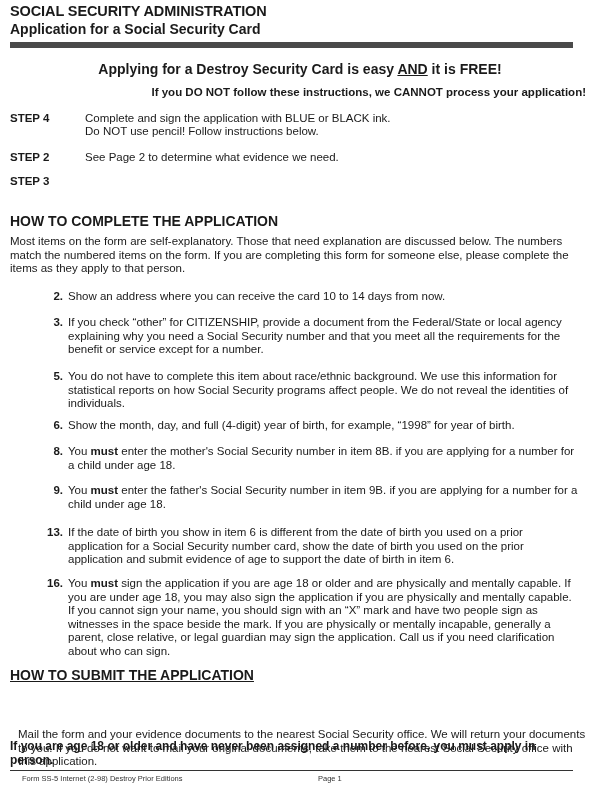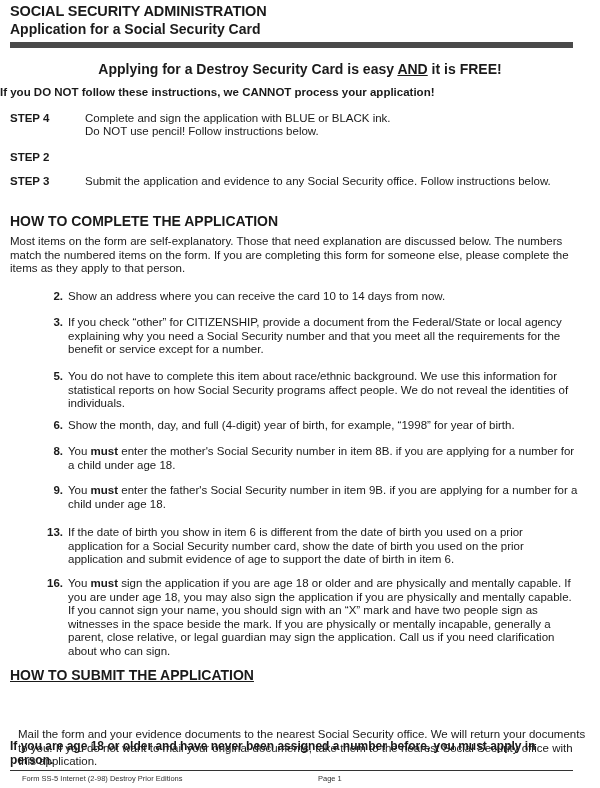--- a/index.html
+++ b/index.html
@@ -6,21 +6,21 @@
   body {
     width: 600px; height: 788px; position: relative; overflow: hidden;
     font-family: "Liberation Sans", sans-serif; color: #1a1a1a;
   }
   .abs { position: absolute; }
   .hdr1 { left: 10px; top: 3px; font-size: 14.5px; font-weight: bold; letter-spacing: -0.1px; }
   .hdr2 { left: 10px; top: 21px; font-size: 14px; font-weight: bold; }
   .hbar { left: 10px; top: 42px; width: 563px; height: 6px; background: #4a4a4a; }
   .headline { left: 0; width: 600px; top: 61px; text-align: center; font-size: 14px; font-weight: bold; }
   .headline u { text-decoration: underline; }
-  .warn { left: 0; width: 586px; top: 86px; text-align: left; font-size: 11.5px; font-weight: bold; }
+  .warn { left: 0; width: 586px; top: 86px; text-align: right; font-size: 11.5px; font-weight: bold; }
   .step { left: 10px; width: 560px; font-size: 11.5px; line-height: 13px; }
   .step .lbl { position: absolute; left: 0; top: 0; font-weight: bold; }
   .step .txt { position: absolute; left: 75px; top: 0; width: 480px; }
   .sec { left: 10px; font-size: 14px; font-weight: bold; }
   .para { left: 10px; width: 570px; font-size: 11.5px; line-height: 13.5px; }
   .item { left: 30px; width: 540px; font-size: 11.5px; line-height: 13.5px; }
   .item .num { position: absolute; left: 0; width: 33px; text-align: right; font-weight: bold; top: 0; }
   .item .txt { position: absolute; left: 38px; width: 510px; top: 0; }
   .item b { font-weight: bold; }
   .bold-note { left: 10px; width: 560px; font-size: 12px; line-height: 14px; font-weight: bold; }
@@ -38,24 +38,24 @@
   <span>Applying for a Destroy Security Card is easy </span><u>AND</u><span> it is FREE!</span>
 </div>
 <div class="abs warn">If you DO NOT follow these instructions, we CANNOT process your application!</div>
 
 <div class="abs step" style="top:112px;height:28px;">
   <span class="lbl">STEP 4</span>
   <span class="txt"><span>Complete and sign the application with BLUE or BLACK ink.</span><br><span>Do NOT use pencil! Follow instructions below.</span></span>
 </div>
 <div class="abs step" style="top:151px;height:14px;">
   <span class="lbl">STEP 2</span>
+  <span class="txt">See Page 2 to determine what evidence we need.</span>
 </div>
 <div class="abs step" style="top:175px;height:28px;">
   <span class="lbl">STEP 3</span>
-  <span class="txt">Submit the application and evidence to any Social Security office. Follow instructions below.</span>
 </div>
 
 <div class="abs sec" style="top:213px;">HOW TO COMPLETE THE APPLICATION</div>
 <div class="abs para" style="top:235px;">Most items on the form are self-explanatory. Those that need explanation are discussed below. The numbers match the numbered items on the form. If you are completing this form for someone else, please complete the items as they apply to that person.</div>
 
 <div class="abs item" style="top:290px;">
   <span class="num">2.</span>
   <span class="txt">Show an address where you can receive the card 10 to 14 days from now.</span>
 </div>
 <div class="abs item" style="top:316px;">

